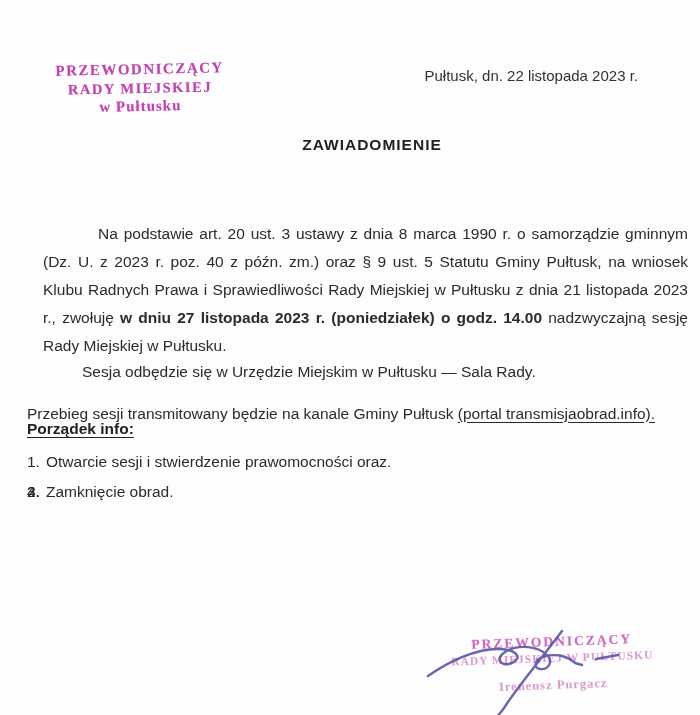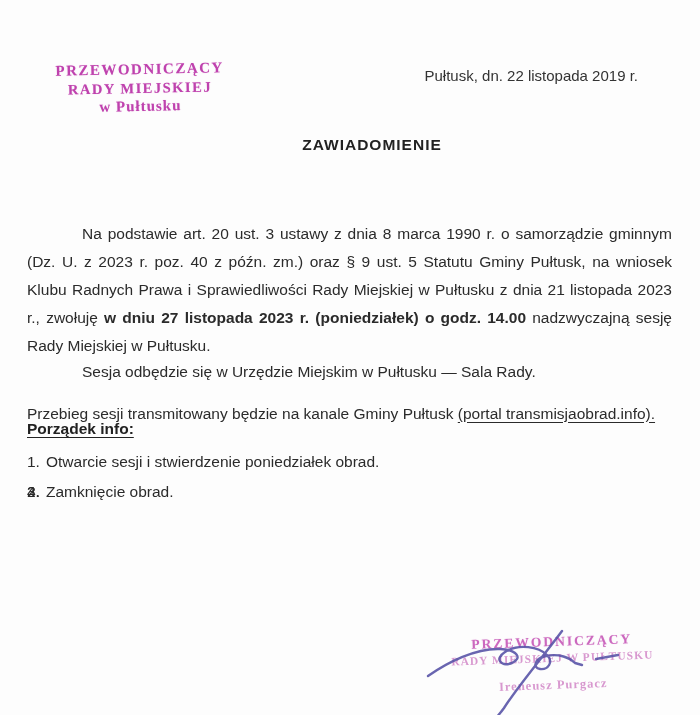--- a/index.html
+++ b/index.html
@@ -44,21 +44,21 @@
     font-size:15.5px; font-weight:bold; letter-spacing:1px;
     color:#222;
     transform:translateX(22px);
   }
 
   
   .para{
     position:absolute; left:27px; width:645px;
     font-size:15.5px; line-height:28.2px; color:#2b2b2b;
   }
-  .para.justify{text-align:justify;}
+  .para.justify{text-align:justify;margin-left:16px;}
   .p1{top:204px; text-indent:55px;}
   .p2{top:342px; text-indent:55px;}
   .p3{top:384px;}
   .p3 .u{text-decoration:underline; text-underline-offset:3px;text-align:center;}
 
   
   .agenda-heading{
     position:absolute; left:27px; top:420px;
     font-size:15.5px; font-weight:bold;
     text-decoration:underline; text-underline-offset:3px;
@@ -113,34 +113,34 @@
 <body>
 
 <div class="page">
 
   <div class="stamp-top">
     <div class="l1">PRZEWODNICZĄCY</div>
     <div class="l2">RADY MIEJSKIEJ</div>
     <div class="l3">w Pułtusku</div>
   </div>
 
-  <div class="date-line">Pułtusk, dn. 22 listopada 2019 r.</div>
+  <div class="date-line">Pułtusk, dn. 22 listopada 2023 r.</div>
 
   <div class="doc-title">ZAWIADOMIENIE</div>
 
   <p class="para justify p1"><span>Na podstawie art. 20 ust. 3 ustawy z dnia 8 marca 1990 r. o samorządzie gminnym (Dz. U. z 2023 r. poz. 40 z późn. zm.) oraz § 9 ust. 5 Statutu Gminy Pułtusk, na wniosek Klubu Radnych Prawa i Sprawiedliwości Rady Miejskiej w Pułtusku z dnia 21 listopada 2023 r., zwołuję </span><b>w dniu 27 listopada 2023 r. (poniedziałek) o godz. 14.00</b><span> nadzwyczajną sesję Rady Miejskiej w Pułtusku.</span></p>
 
   <p class="para p2">Sesja odbędzie się w Urzędzie Miejskim w Pułtusku — Sala Rady.</p>
 
   <p class="para p3"><span>Przebieg sesji transmitowany będzie na kanale Gminy Pułtusk </span><span class="u">(portal transmisjaobrad.info).</span></p>
 
   <div class="agenda-heading">Porządek info:</div>
 
   <ol class="agenda-list">
-    <li><span class="num">1.</span><span>Otwarcie sesji i stwierdzenie poniedziałek obrad.</span></li>
+    <li><span class="num">1.</span><span>Otwarcie sesji i stwierdzenie prawomocności oraz.</span></li>
     <li><span class="num">2.</span></li>
     <li class="wraps"><span class="num">3.</span></li>
     <li><span class="num">4.</span><span>Zamknięcie obrad.</span></li>
   </ol>
 
   <div class="stamp-bottom">
     <div class="l1">PRZEWODNICZĄCY</div>
     <div class="l2">RADY MIEJSKIEJ W PUŁTUSKU</div>
     <div class="name">Ireneusz Purgacz</div>
   </div>

